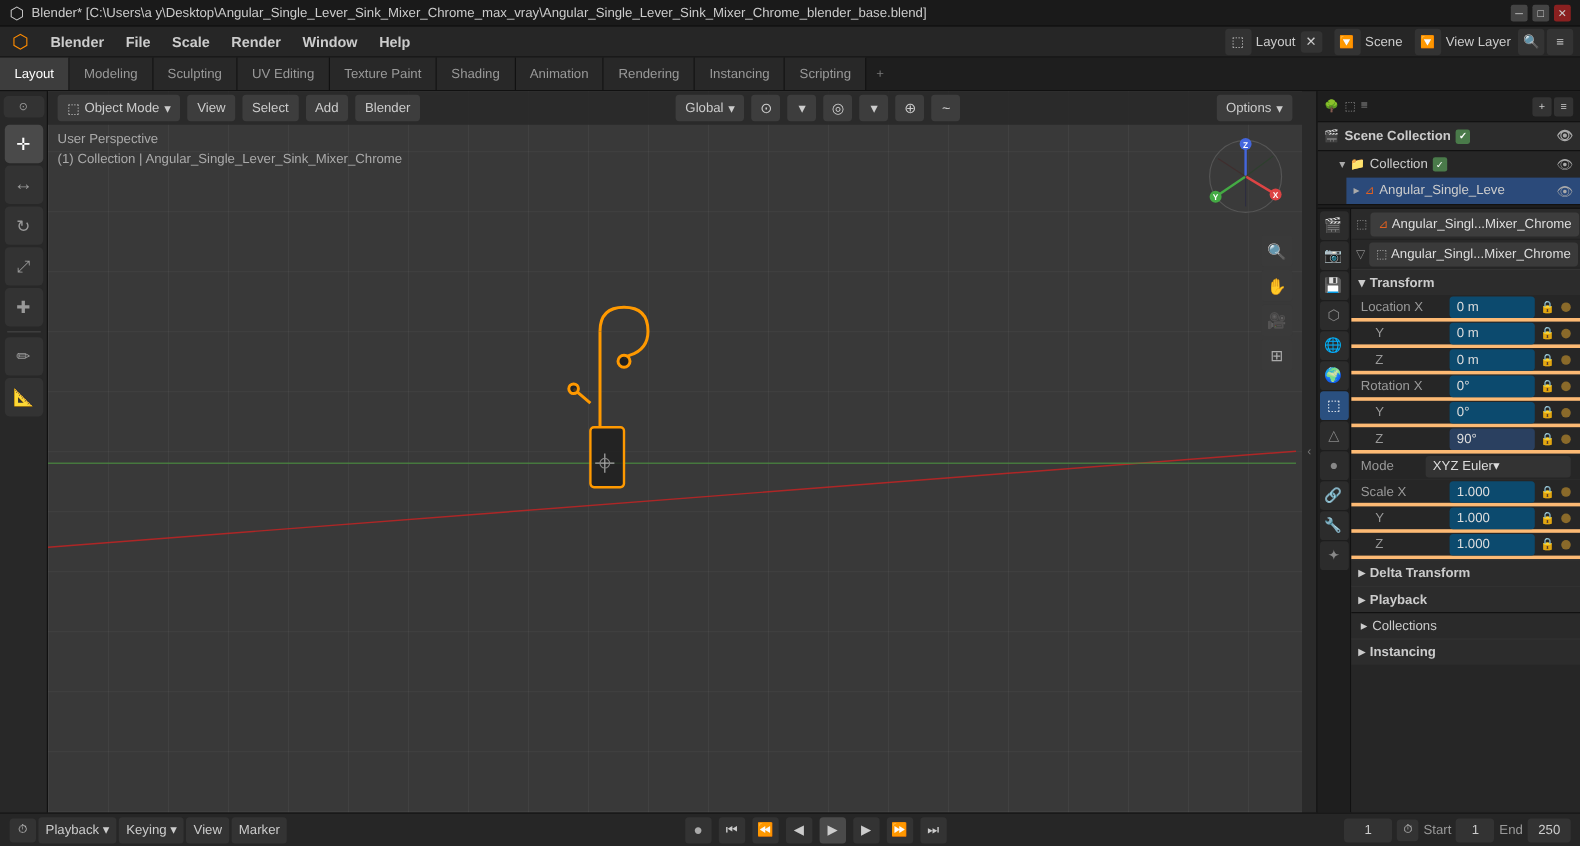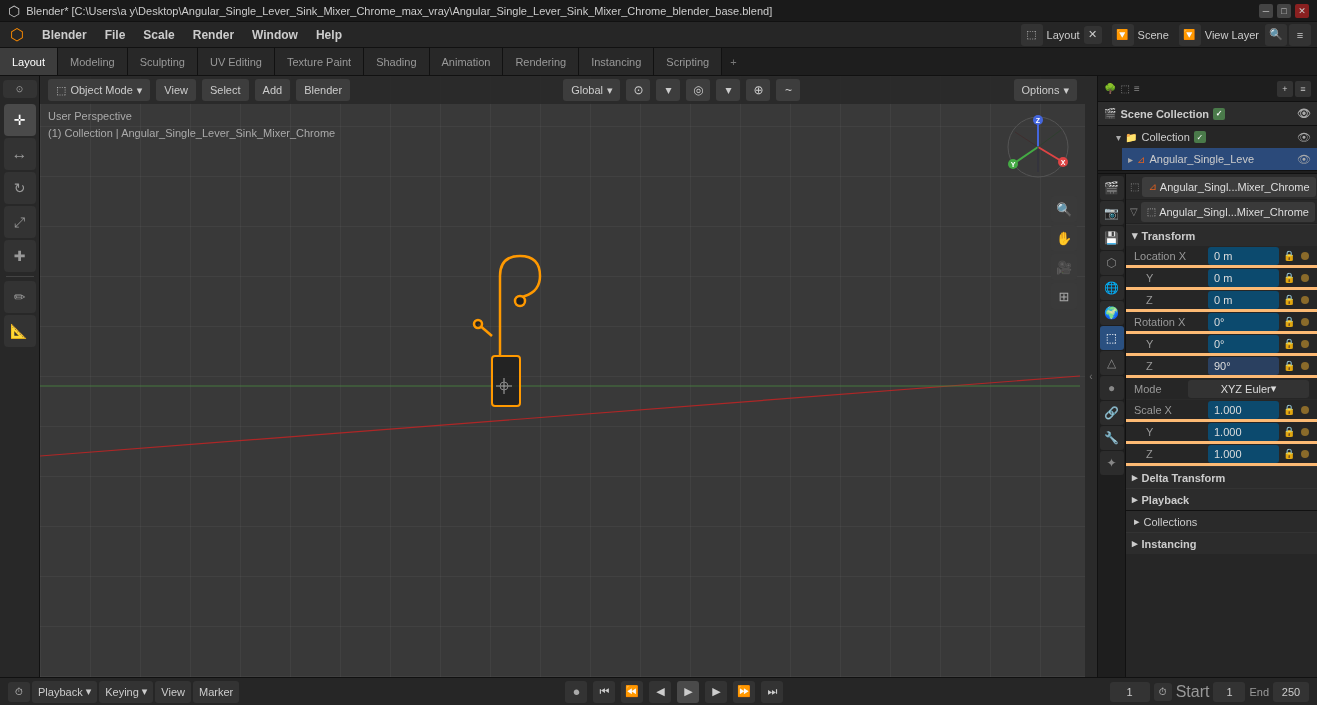--- a/index.html
+++ b/index.html
@@ -512,21 +512,21 @@
     .mode-select {
       flex: 1;
       height: 18px;
       background: #333;
       border-radius: 3px;
       display: flex;
       align-items: center;
       padding: 0 6px;
       font-size: 11px;
       color: #ddd;
-      justify-content: center;
+      justify-content: flex-start;
     }
   </style>
 </head>
 <body>
 
 <div id="title-bar">
   <div class="title-left">
     <span style="font-size:14px;">⬡</span>
     <span class="title-text">Blender* [C:\Users\a y\Desktop\Angular_Single_Lever_Sink_Mixer_Chrome_max_vray\Angular_Single_Lever_Sink_Mixer_Chrome_blender_base.blend]</span>
   </div>
@@ -907,18 +907,18 @@
   <div class="play-btn">◀</div>
   <div class="play-btn" style="background:#4a4a4a;">▶</div>
   <div class="play-btn">▶</div>
   <div class="play-btn">⏩</div>
   <div class="play-btn">⏭</div>
   <div class="timeline-spacer"></div>
 
   <div style="display:flex;align-items:center;gap:4px;">
     <div style="width:40px;height:20px;background:#333;border-radius:3px;display:flex;align-items:center;justify-content:center;font-size:11px;cursor:pointer;">1</div>
     <div style="width:18px;height:18px;background:#333;border-radius:3px;display:flex;align-items:center;justify-content:center;cursor:pointer;font-size:10px;">⏱</div>
-    <span style="font-size:16px;color:#999;">Start</span>
+    <span style="font-size:11px;color:#999;">Start</span>
     <div style="width:32px;height:20px;background:#333;border-radius:3px;display:flex;align-items:center;justify-content:center;font-size:11px;cursor:pointer;">1</div>
     <span style="font-size:11px;color:#999;">End</span>
     <div style="width:36px;height:20px;background:#333;border-radius:3px;display:flex;align-items:center;justify-content:center;font-size:11px;cursor:pointer;">250</div>
   </div>
 </div>
 
 </body></html>

